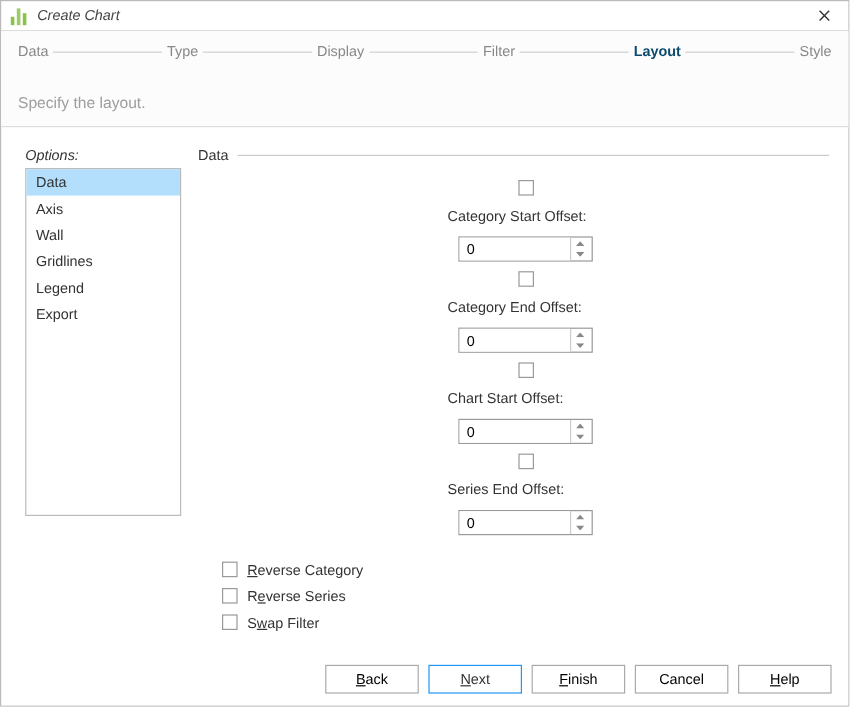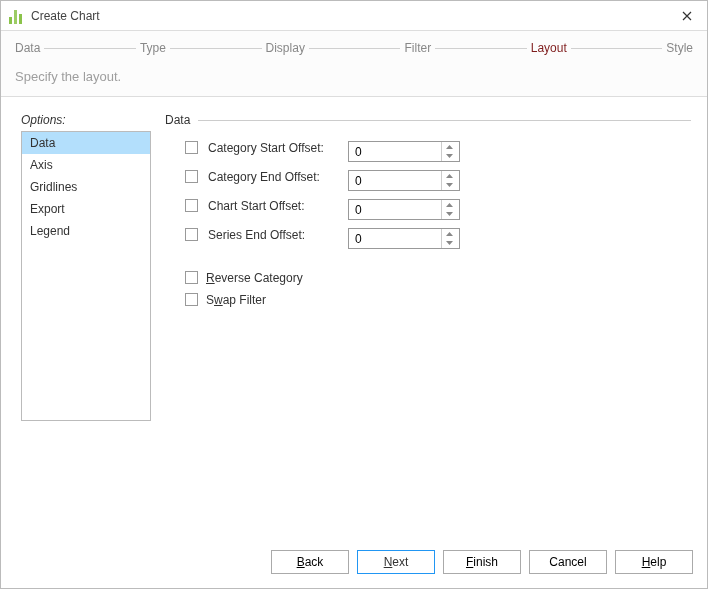--- a/index.html
+++ b/index.html
@@ -19,20 +19,21 @@
   display: flex;
   flex-direction: column;
   background: #fff;
 }
 .titlebar {
   height: 30px;
   display: flex;
   align-items: center;
   padding: 0 8px;
   border-bottom: 1px solid #ddd;
+  font-style: italic;
 }
 .titlebar .icon-wrap {
   width: 16px; height: 16px;
   display: flex; align-items: flex-end; gap: 2px;
   margin-right: 6px;
 }
 .titlebar .bar { width: 3px; background: #8bc34a; }
 .titlebar .bar.b1 { height: 7px; }
 .titlebar .bar.b2 { height: 14px; background: #9ccc65; }
 .titlebar .bar.b3 { height: 10px; }
@@ -53,29 +54,29 @@
   display: flex;
   align-items: center;
   gap: 4px;
   font-size: 12px;
 }
 .step {
   color: #888;
   padding: 2px 0;
   cursor: pointer;
 }
-.step.active { color: #7f1d1d; font-weight: 400; }
+.step.active { color: #0c4a6e; font-weight: 700; }
 .connector {
   flex: 1;
   height: 1px;
   background: #d0d0d0;
   min-width: 20px;
 }
 .subtitle {
-  margin-top: 12px;
+  margin-top: 26px;
   color: #9e9e9e;
   font-size: 13px;
 }
 .content {
   flex: 1;
   display: flex;
   padding: 16px 16px 10px 20px;
   gap: 14px;
 }
 .options-label { color: #333; margin-bottom: 4px; font-style: italic; }
@@ -96,24 +97,25 @@
 .group-header {
   display: flex;
   align-items: center;
   gap: 8px;
   margin-bottom: 14px;
 }
 .group-title { color: #333; }
 .group-line { flex: 1; height: 1px; background: #ccc; }
 .form-row {
   display: flex;
-  align-items: flex-start;
+  align-items: center;
   gap: 10px;
   margin-bottom: 8px;
   padding-left: 20px;
+  flex-direction: column;
 }
 .check {
   width: 13px; height: 13px;
   border: 1px solid #999;
   background: #fff;
   cursor: pointer;
   flex-shrink: 0;
 }
 .form-label { width: 130px; color: #333; }
 .spinner {
@@ -210,23 +212,24 @@
     </div>
     <div class="subtitle">Specify the layout.</div>
   </div>
 
   <div class="content">
     <div class="options-panel">
       <div class="options-label">Options:</div>
       <div class="listbox">
         <div class="list-item selected">Data</div>
         <div class="list-item">Axis</div>
+        <div class="list-item">Wall</div>
         <div class="list-item">Gridlines</div>
+        <div class="list-item">Legend</div>
         <div class="list-item">Export</div>
-        <div class="list-item">Legend</div>
       </div>
     </div>
 
     <div class="details">
       <div class="group-header">
         <span class="group-title">Data</span>
         <span class="group-line"></span>
       </div>
 
       <div class="form-row">
@@ -309,20 +312,24 @@
         </div>
       </div>
 
       <div class="check-group">
         <div class="check-row">
           <div class="check"></div>
           <span class="lbl"><span></span><span class="mnemonic">R</span><span>everse Category</span></span>
         </div>
         <div class="check-row">
           <div class="check"></div>
+          <span class="lbl"><span>R</span><span class="mnemonic">e</span><span>verse Series</span></span>
+        </div>
+        <div class="check-row">
+          <div class="check"></div>
           <span class="lbl"><span>S</span><span class="mnemonic">w</span><span>ap Filter</span></span>
         </div>
       </div>
     </div>
   </div>
 
   <div class="footer">
     <button class="btn">
         <span></span>
         <span class="mnemonic">B</span>

